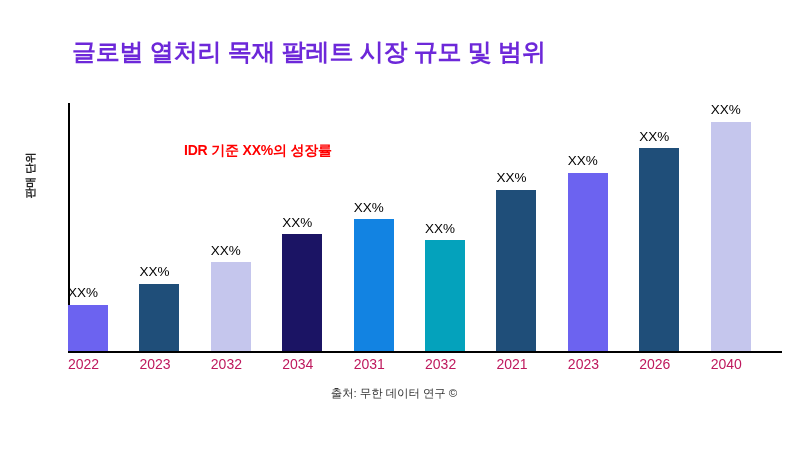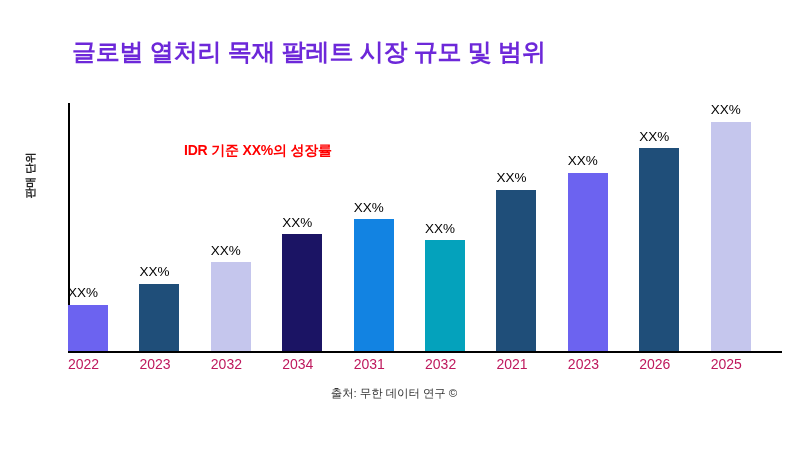--- a/index.html
+++ b/index.html
@@ -190,18 +190,18 @@
   <div class="xticks" id="xticks-host">
       <div class="xtick">2022</div>
       <div class="xtick">2023</div>
       <div class="xtick">2032</div>
       <div class="xtick">2034</div>
       <div class="xtick">2031</div>
       <div class="xtick">2032</div>
       <div class="xtick">2021</div>
       <div class="xtick">2023</div>
       <div class="xtick">2026</div>
-      <div class="xtick">2025</div>
+      <div class="xtick">2040</div>
     </div>
 
   <div class="source">출처: 무한 데이터 연구 ©</div>
 
 </div>
 
 </body></html>

